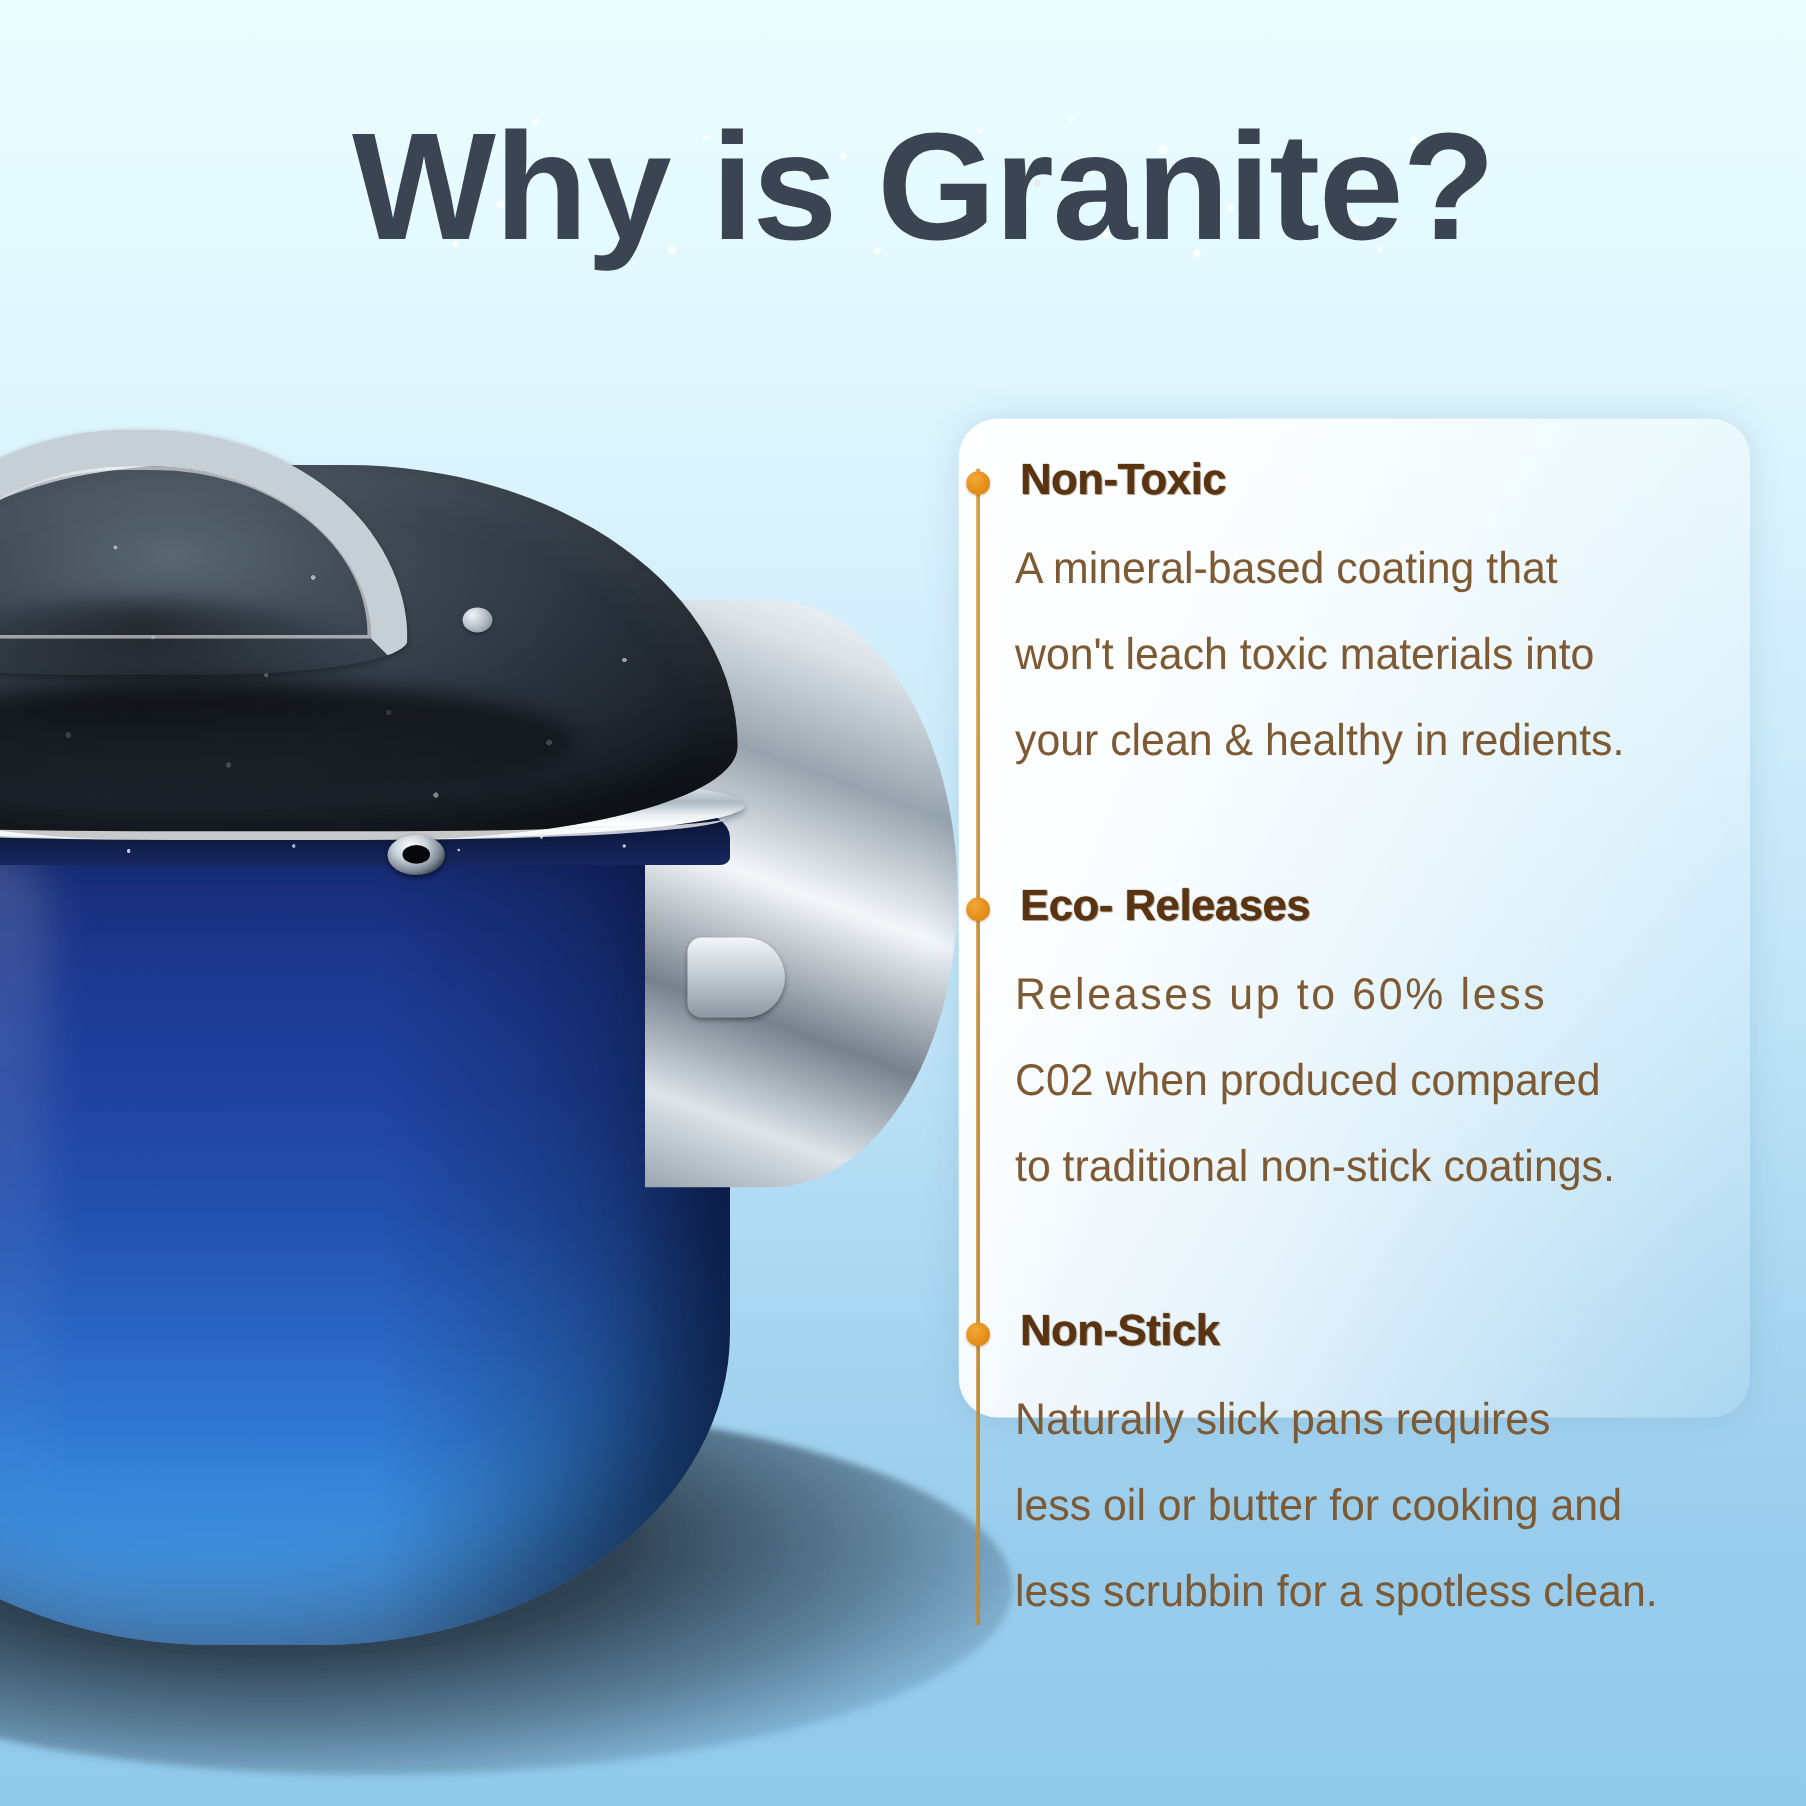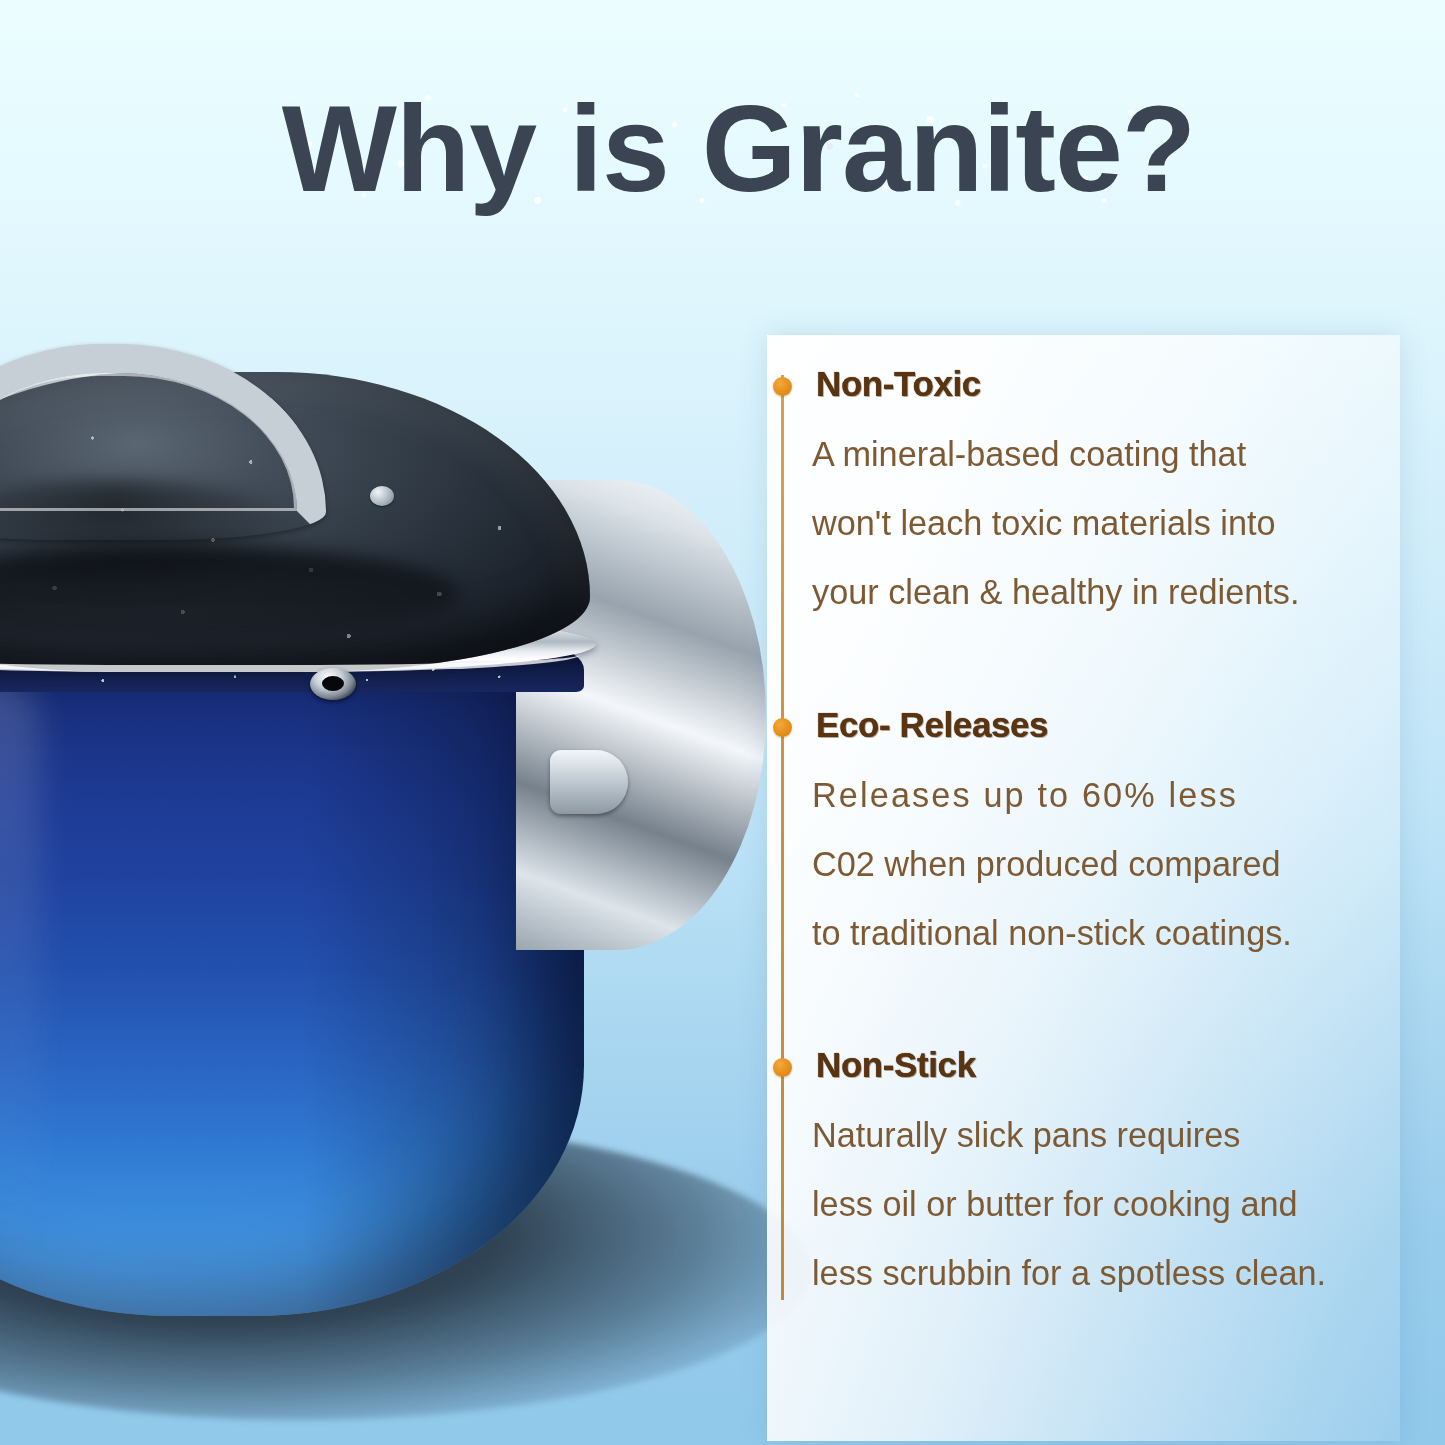--- a/index.html
+++ b/index.html
@@ -212,23 +212,24 @@
       linear-gradient(200deg,#ffffff 0%,#dbe2e8 14%,#98a3ad 32%,#f4f7fa 50%,#76818c 70%,#dde4ea 86%,#9aa5ae 100%) border-box;
   }
   .side-handle-bracket{
     position:absolute;left:880px;top:420px;width:78px;height:64px;border-radius:12px 34px 34px 12px;
     background:linear-gradient(180deg,#f3f6f9,#c3ccd4 46%,#8d98a2);
     box-shadow:0 2px 4px rgba(0,0,0,.4);
   }
 
   
   #panel{
-    position:absolute;left:767px;top:335px;width:633px;height:1106px;z-index:20;
+    position:absolute;left:767px;top:335px;width:633px;height:799px;z-index:20;
     background:linear-gradient(105deg, rgba(255,255,255,.97) 0%, rgba(255,255,255,.93) 22%, rgba(255,255,255,.72) 48%, rgba(255,255,255,.42) 72%, rgba(255,255,255,.20) 90%, rgba(255,255,255,.10) 100%);
     box-shadow:0 0 26px rgba(80,130,165,.18);
+    border-radius:31px;
   }
   #timeline{
     position:absolute;left:14px;top:40px;width:3px;height:925px;
     background:linear-gradient(180deg,#d8a24a 0%, #c8913c 50%, #c08a38 100%);
   }
   .feature{position:absolute;left:0;width:633px;}
   .feature .dot{
     position:absolute;left:6px;top:5px;width:19px;height:19px;border-radius:50%;
     background:radial-gradient(circle at 36% 32%, #f2a93c 0%, #e8911e 48%, #d2830f 100%);
     box-shadow:0 1px 2px rgba(120,80,10,.35);

